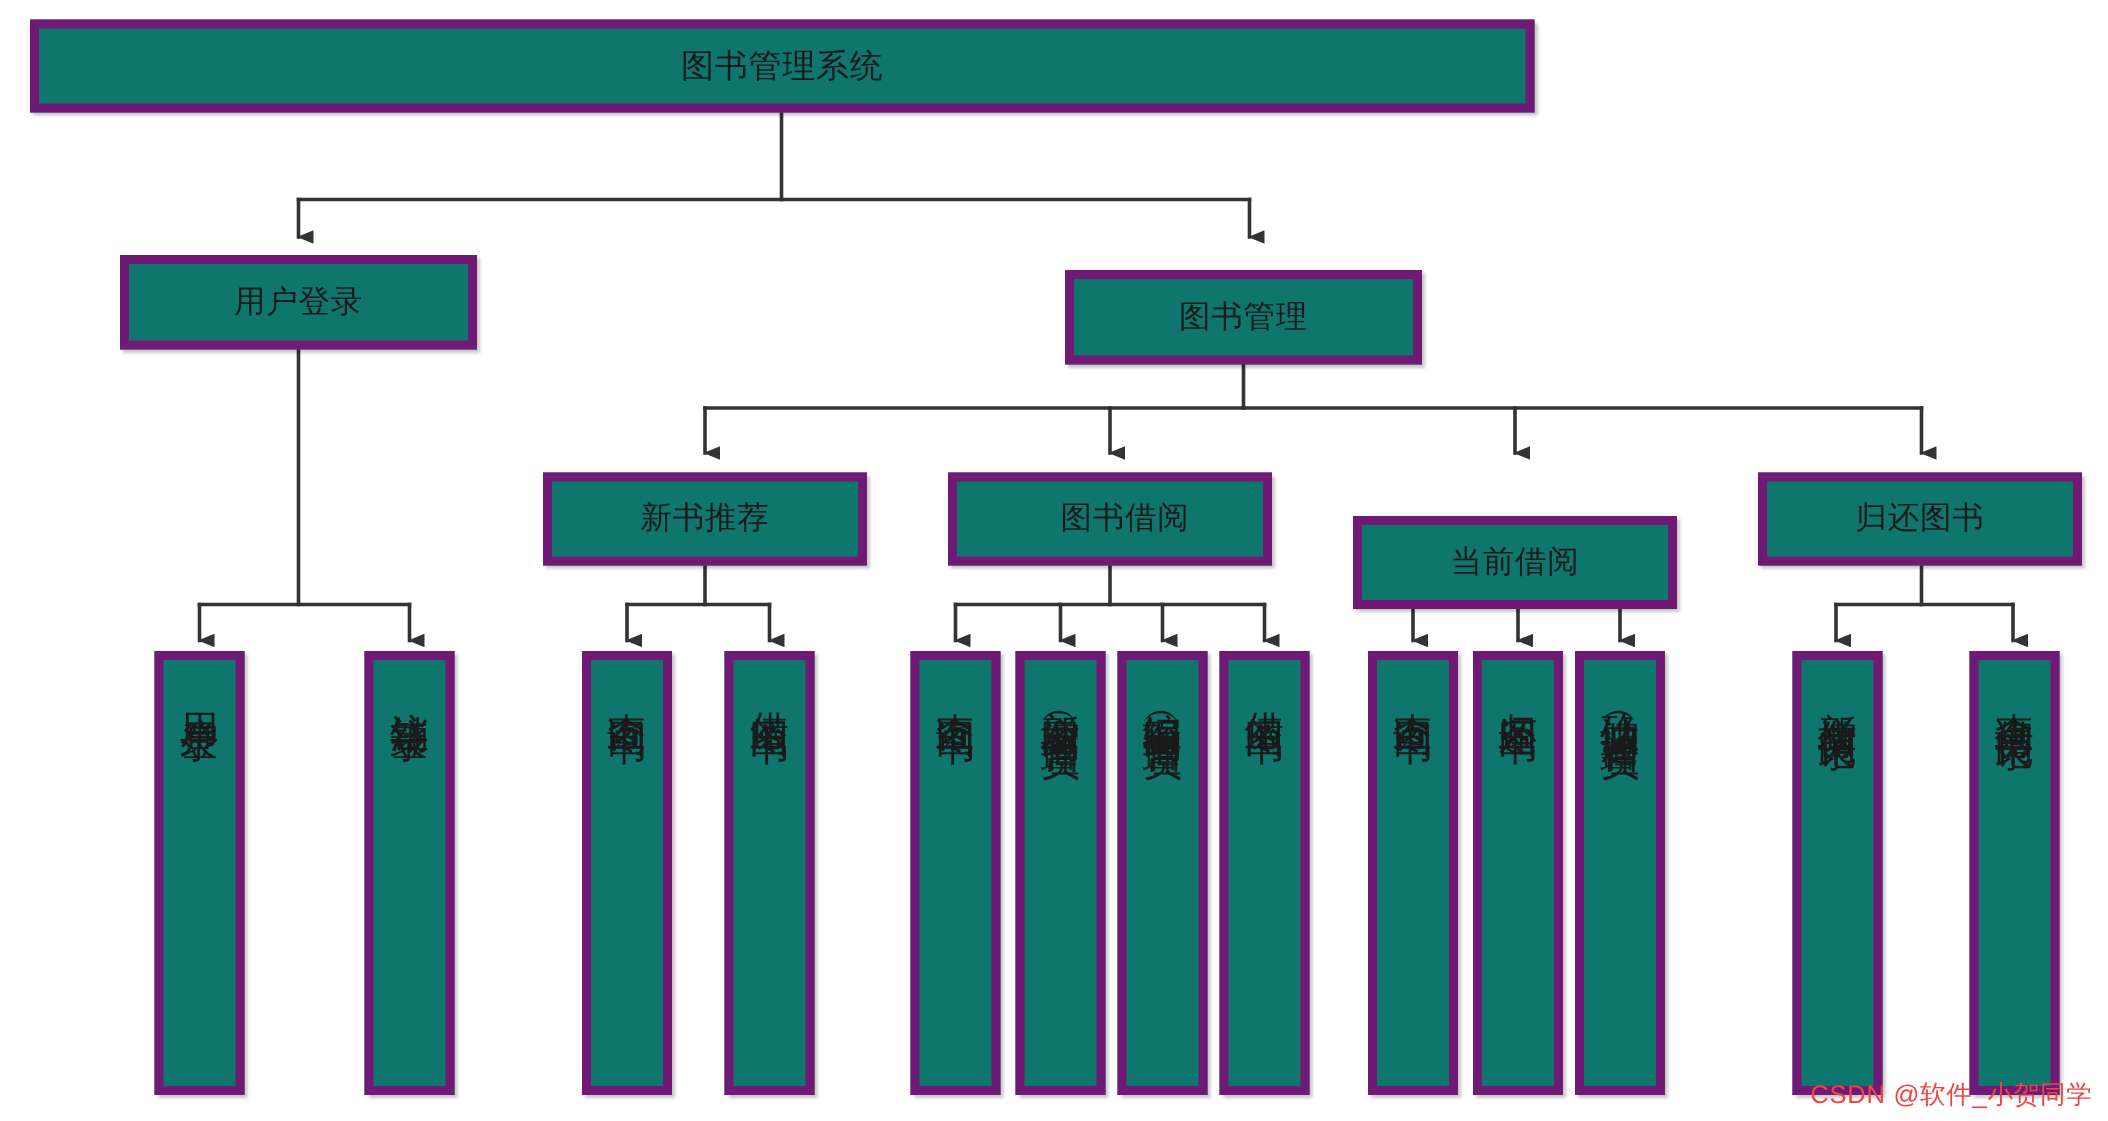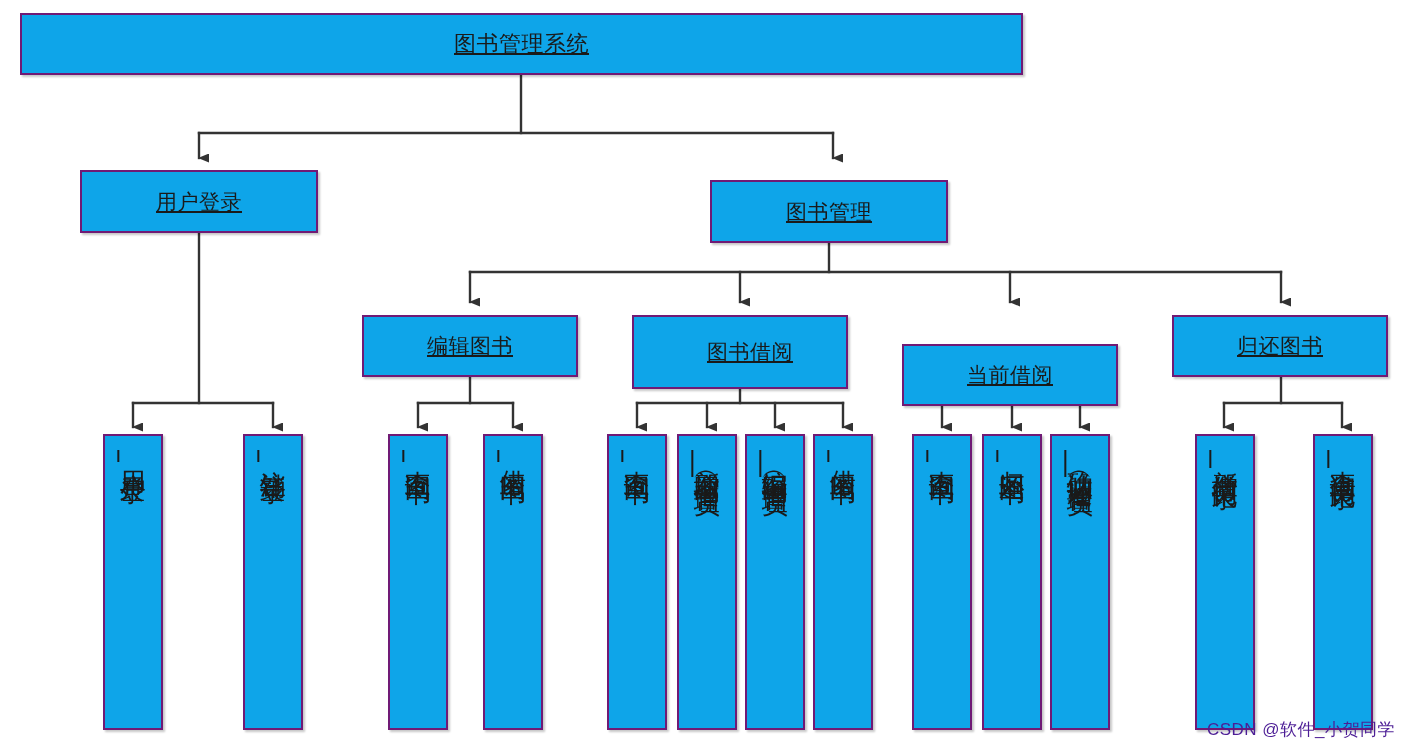--- a/index.html
+++ b/index.html
@@ -9,26 +9,25 @@
     background:#ffffff;
     font-family:"Liberation Sans","DejaVu Sans",sans-serif;
     overflow:hidden;
   }
   #canvas{position:relative;width:1405px;height:747px;}
   svg#wires{position:absolute;left:0;top:0;width:1405px;height:747px;pointer-events:none;}
 
   .node{
     position:absolute;
     box-sizing:border-box;
-    background:#0ea5e9;
-    border:2px solid #701a75;
+    background:#0f766e;
+    border:6px solid #701a75;
     box-shadow:2px 2px 2px rgba(0,0,0,0.22);
     display:flex;align-items:center;justify-content:center;
     color:#1a1a1a;
-    text-decoration:underline;
   }
   .node .lbl{
     display:block;
     text-align:center;
     letter-spacing:0.5px;
     white-space:nowrap;
   }
   
   .node.h .lbl{font-size:21px;line-height:1.1;}
   .node.root .lbl{font-size:22px;}
@@ -45,21 +44,21 @@
     font-size:26px;
     line-height:1.18;
     letter-spacing:3px;
     white-space:nowrap;
   }
 
   .watermark{
     position:absolute;
     right:10px;bottom:6px;
     font-size:17px;
-    color:#4c1d95;
+    color:#ef4444;
     letter-spacing:0.5px;
     white-space:nowrap;
     font-family:"Liberation Sans","DejaVu Sans",sans-serif;
   }
 </style>
 </head>
 <body>
 
 <div id="canvas">
 
@@ -119,24 +118,24 @@
 
   <div class="node h" style="left:80px;top:170px;width:238px;height:63px;">
     <span class="lbl">用户登录</span>
   </div>
 
   <div class="node h" style="left:710px;top:180px;width:238px;height:63px;">
     <span class="lbl">图书管理</span>
   </div>
 
   <div class="node h" style="left:362px;top:315px;width:216px;height:62px;">
-    <span class="lbl">编辑图书</span>
+    <span class="lbl">新书推荐</span>
   </div>
 
-  <div class="node h" style="left:632px;top:315px;width:216px;height:74px;padding-left:20px;">
+  <div class="node h" style="left:632px;top:315px;width:216px;height:62px;padding-left:20px;">
     <span class="lbl">图书借阅</span>
   </div>
 
   <div class="node h" style="left:902px;top:315px;width:216px;height:62px;margin-top:29px;">
     <span class="lbl">当前借阅</span>
   </div>
 
   <div class="node h" style="left:1172px;top:315px;width:216px;height:62px;">
     <span class="lbl">归还图书</span>
   </div>

